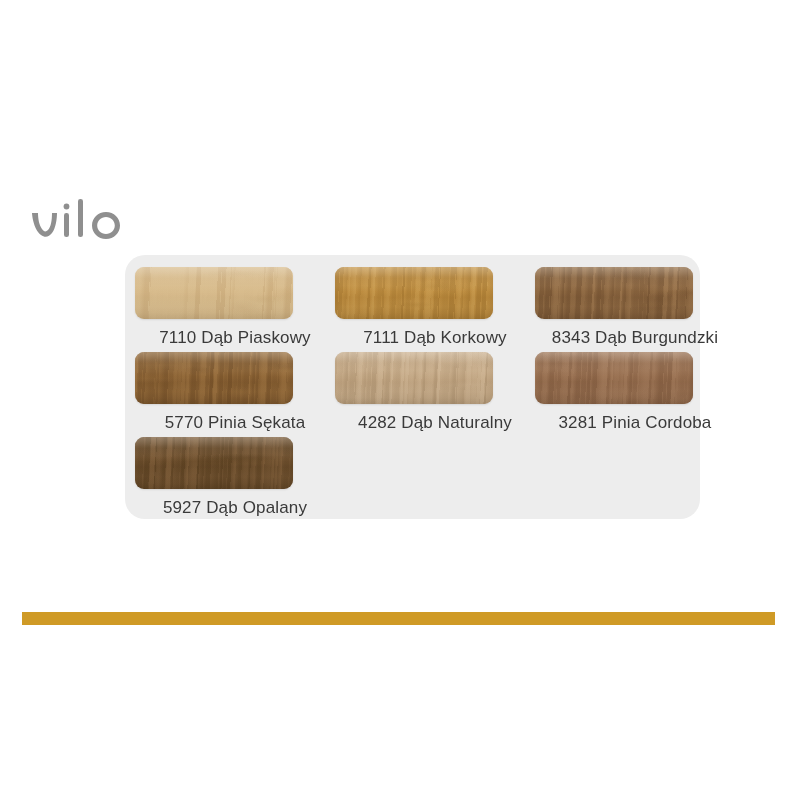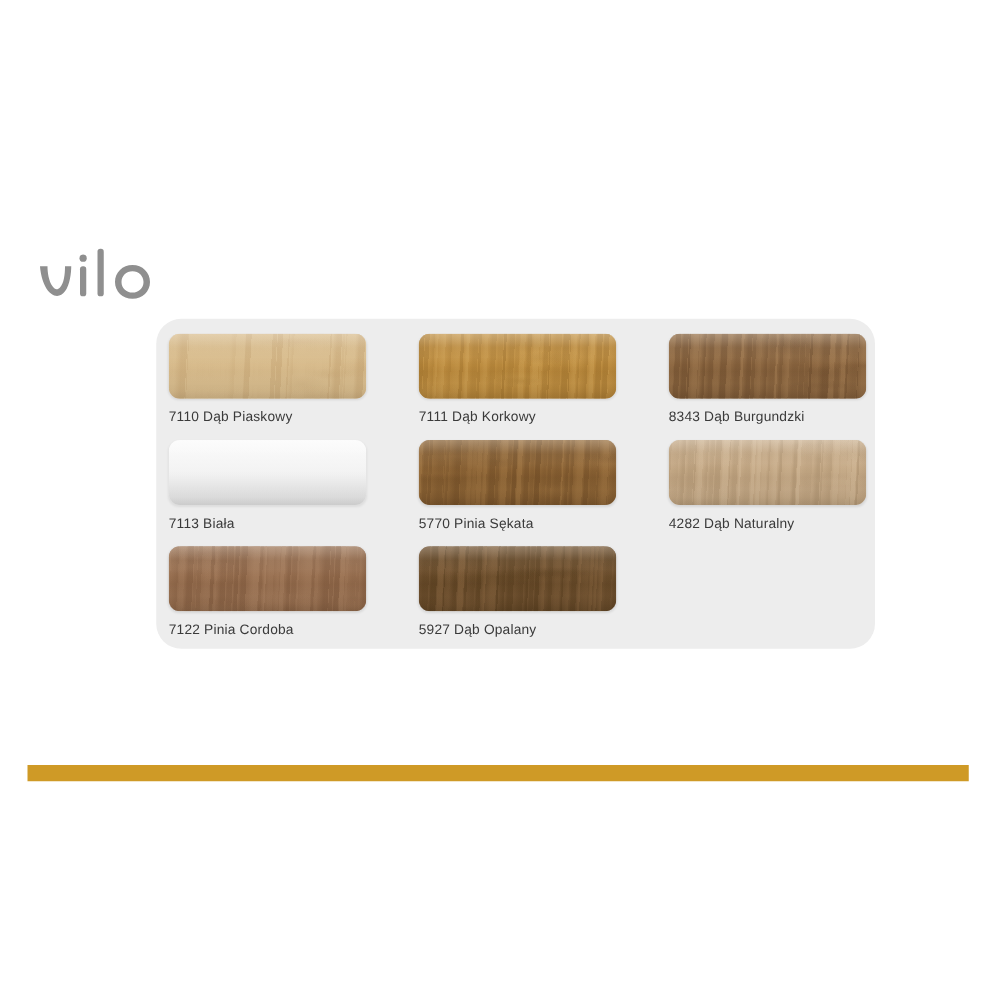--- a/index.html
+++ b/index.html
@@ -76,24 +76,25 @@
       rgba(255,255,255,0.00) 48%,
       rgba(0,0,0,0.05) 88%,
       rgba(0,0,0,0.10) 100%);
   }
   .swatch.white {
     box-shadow: 0 1px 2px rgba(0,0,0,0.07);
   }
 
   .label {
     margin-top: 9px;
-    font-size: 11px;
+    font-size: 17px;
     color: #3a3a3a;
     letter-spacing: 0.15px;
     white-space: nowrap;
+    text-align: center;
   }
 
   
   .gold-bar {
     position: absolute;
     left: 22px;
     top: 612px;
     width: 753px;
     height: 13px;
   }
@@ -142,27 +143,20 @@
     </div>
 
     <div class="cell">
       <div class="swatch">
         <div class="grain" style="background: radial-gradient(16.6% 22% at 60.5% 19.4%, rgba(107, 74, 43, 0.22) 0%, rgba(0, 0, 0, 0) 70%), radial-gradient(23.9% 18.6% at 59.9% 10.4%, rgba(107, 74, 43, 0.22) 0%, rgba(0, 0, 0, 0) 70%), radial-gradient(14.8% 21.3% at 79.1% 63%, rgba(107, 74, 43, 0.22) 0%, rgba(0, 0, 0, 0) 70%), radial-gradient(26.3% 11.6% at 78.1% 78.5%, rgba(107, 74, 43, 0.22) 0%, rgba(0, 0, 0, 0) 70%), radial-gradient(24.8% 18.2% at 69.5% 3.3%, rgba(163, 124, 82, 0.2) 0%, rgba(0, 0, 0, 0) 70%), radial-gradient(27.9% 11.7% at 98.8% 49.4%, rgba(107, 74, 43, 0.22) 0%, rgba(0, 0, 0, 0) 70%), radial-gradient(26.7% 17.8% at 83.1% 42.9%, rgba(163, 124, 82, 0.2) 0%, rgba(0, 0, 0, 0) 70%), linear-gradient(93deg, rgba(163, 124, 82, 0.176) 0.76%, rgba(163, 124, 82, 0.176) 3.2%, rgba(0, 0, 0, 0) 3.2%, rgba(0, 0, 0, 0) 3.55%, rgba(107, 74, 43, 0.396) 3.74%, rgba(107, 74, 43, 0.396) 6.21%, rgba(0, 0, 0, 0) 6.21%, rgba(0, 0, 0, 0) 6.56%, rgba(107, 74, 43, 0.47) 7.73%, rgba(107, 74, 43, 0.47) 9.96%, rgba(0, 0, 0, 0) 9.96%, rgba(0, 0, 0, 0) 10.31%, rgba(107, 74, 43, 0.5) 10.41%, rgba(107, 74, 43, 0.5) 11.22%, rgba(0, 0, 0, 0) 11.22%, rgba(0, 0, 0, 0) 11.57%, rgba(163, 124, 82, 0.396) 13.16%, rgba(163, 124, 82, 0.396) 15.25%, rgba(0, 0, 0, 0) 15.25%, rgba(0, 0, 0, 0) 15.6%, rgba(163, 124, 82, 0.25) 15.78%, rgba(163, 124, 82, 0.25) 16.41%, rgba(0, 0, 0, 0) 16.41%, rgba(0, 0, 0, 0) 16.76%, rgba(107, 74, 43, 0.435) 18.14%, rgba(107, 74, 43, 0.435) 18.89%, rgba(0, 0, 0, 0) 18.89%, rgba(0, 0, 0, 0) 19.24%, rgba(107, 74, 43, 0.408) 21.23%, rgba(107, 74, 43, 0.408) 22.95%, rgba(0, 0, 0, 0) 22.95%, rgba(0, 0, 0, 0) 23.3%, rgba(163, 124, 82, 0.17) 23.56%, rgba(163, 124, 82, 0.17) 25.85%, rgba(0, 0, 0, 0) 25.85%, rgba(0, 0, 0, 0) 26.2%, rgba(107, 74, 43, 0.443) 26.76%, rgba(107, 74, 43, 0.443) 29.55%, rgba(0, 0, 0, 0) 29.55%, rgba(0, 0, 0, 0) 29.9%, rgba(163, 124, 82, 0.216) 29.48%, rgba(163, 124, 82, 0.216) 31.91%, rgba(0, 0, 0, 0) 31.91%, rgba(0, 0, 0, 0) 32.26%, rgba(107, 74, 43, 0.318) 34.16%, rgba(107, 74, 43, 0.318) 36.32%, rgba(0, 0, 0, 0) 36.32%, rgba(0, 0, 0, 0) 36.67%, rgba(163, 124, 82, 0.498) 35.95%, rgba(163, 124, 82, 0.498) 37.84%, rgba(0, 0, 0, 0) 37.84%, rgba(0, 0, 0, 0) 38.19%, rgba(107, 74, 43, 0.475) 39.97%, rgba(107, 74, 43, 0.475) 41.79%, rgba(0, 0, 0, 0) 41.79%, rgba(0, 0, 0, 0) 42.14%, rgba(107, 74, 43, 0.345) 41.57%, rgba(107, 74, 43, 0.345) 43.83%, rgba(0, 0, 0, 0) 43.83%, rgba(0, 0, 0, 0) 44.18%, rgba(163, 124, 82, 0.23) 45.58%, rgba(163, 124, 82, 0.23) 46.78%, rgba(0, 0, 0, 0) 46.78%, rgba(0, 0, 0, 0) 47.13%, rgba(107, 74, 43, 0.35) 49.03%, rgba(107, 74, 43, 0.35) 49.79%, rgba(0, 0, 0, 0) 49.79%, rgba(0, 0, 0, 0) 50.14%, rgba(107, 74, 43, 0.19) 51.45%, rgba(107, 74, 43, 0.19) 53.62%, rgba(0, 0, 0, 0) 53.62%, rgba(0, 0, 0, 0) 53.97%, rgba(163, 124, 82, 0.533) 53.25%, rgba(163, 124, 82, 0.533) 54.93%, rgba(0, 0, 0, 0) 54.93%, rgba(0, 0, 0, 0) 55.28%, rgba(107, 74, 43, 0.325) 56.25%, rgba(107, 74, 43, 0.325) 57.44%, rgba(0, 0, 0, 0) 57.44%, rgba(0, 0, 0, 0) 57.79%, rgba(163, 124, 82, 0.41) 60.03%, rgba(163, 124, 82, 0.41) 60.77%, rgba(0, 0, 0, 0) 60.77%, rgba(0, 0, 0, 0) 61.12%, rgba(107, 74, 43, 0.22) 62.71%, rgba(107, 74, 43, 0.22) 65.43%, rgba(0, 0, 0, 0) 65.43%, rgba(0, 0, 0, 0) 65.78%, rgba(107, 74, 43, 0.282) 66.09%, rgba(107, 74, 43, 0.282) 68.33%, rgba(0, 0, 0, 0) 68.33%, rgba(0, 0, 0, 0) 68.68%, rgba(107, 74, 43, 0.204) 68.45%, rgba(107, 74, 43, 0.204) 70.57%, rgba(0, 0, 0, 0) 70.57%, rgba(0, 0, 0, 0) 70.92%, rgba(107, 74, 43, 0.506) 70.97%, rgba(107, 74, 43, 0.506) 72.11%, rgba(0, 0, 0, 0) 72.11%, rgba(0, 0, 0, 0) 72.46%, rgba(163, 124, 82, 0.15) 74.68%, rgba(163, 124, 82, 0.15) 75.41%, rgba(0, 0, 0, 0) 75.41%, rgba(0, 0, 0, 0) 75.76%, rgba(107, 74, 43, 0.447) 77.78%, rgba(107, 74, 43, 0.447) 80.57%, rgba(0, 0, 0, 0) 80.57%, rgba(0, 0, 0, 0) 80.92%, rgba(163, 124, 82, 0.467) 80.58%, rgba(163, 124, 82, 0.467) 83.24%, rgba(0, 0, 0, 0) 83.24%, rgba(0, 0, 0, 0) 83.59%, rgba(107, 74, 43, 0.227) 83.87%, rgba(107, 74, 43, 0.227) 85.89%, rgba(0, 0, 0, 0) 85.89%, rgba(0, 0, 0, 0) 86.24%, rgba(163, 124, 82, 0.498) 86.98%, rgba(163, 124, 82, 0.498) 88.78%, rgba(0, 0, 0, 0) 88.78%, rgba(0, 0, 0, 0) 89.13%, rgba(107, 74, 43, 0.34) 88.92%, rgba(107, 74, 43, 0.34) 90.03%, rgba(0, 0, 0, 0) 90.03%, rgba(0, 0, 0, 0) 90.38%, rgba(107, 74, 43, 0.18) 92.58%, rgba(107, 74, 43, 0.18) 94.57%, rgba(0, 0, 0, 0) 94.57%, rgba(0, 0, 0, 0) 94.92%, rgba(107, 74, 43, 0.408) 94.51%, rgba(107, 74, 43, 0.408) 95.31%, rgba(0, 0, 0, 0) 95.31%, rgba(0, 0, 0, 0) 95.66%, rgba(163, 124, 82, 0.314) 97.25%, rgba(163, 124, 82, 0.314) 99.52%, rgba(0, 0, 0, 0) 99.52%, rgba(0, 0, 0, 0) 99.87%), linear-gradient(rgba(163, 124, 82, 0.3) 0%, rgba(107, 74, 43, 0.1) 18%, rgba(163, 124, 82, 0.22) 36%, rgba(107, 74, 43, 0.16) 58%, rgba(163, 124, 82, 0.18) 76%, rgba(107, 74, 43, 0.22) 100%) rgb(139, 102, 64);"></div>
         <div class="sheen"></div>
       </div>
       <div class="label">8343 Dąb Burgundzki</div>
     </div>
 
-    <div class="cell">
-      <div class="swatch white">
-        <div class="grain" style="background: linear-gradient(rgb(251, 251, 251) 0%, rgb(242, 242, 242) 55%, rgb(226, 226, 226) 100%);"></div>
-        <div class="sheen"></div>
-      </div>
-      <div class="label">7113 Biała</div>
-    </div>
 
     <div class="cell">
       <div class="swatch">
         <div class="grain" style="background: radial-gradient(15.7% 16.1% at 67.9% 78.2%, rgba(165, 122, 70, 0.2) 0%, rgba(0, 0, 0, 0) 70%), radial-gradient(31.2% 21% at 98.7% 36.2%, rgba(165, 122, 70, 0.2) 0%, rgba(0, 0, 0, 0) 70%), radial-gradient(19% 21.5% at 33.1% 4.7%, rgba(106, 71, 34, 0.22) 0%, rgba(0, 0, 0, 0) 70%), radial-gradient(32.5% 13.6% at 18.3% 24.9%, rgba(165, 122, 70, 0.2) 0%, rgba(0, 0, 0, 0) 70%), radial-gradient(14.8% 11.8% at 40.1% 34.9%, rgba(106, 71, 34, 0.22) 0%, rgba(0, 0, 0, 0) 70%), radial-gradient(39.2% 13.8% at 6.9% 51.3%, rgba(165, 122, 70, 0.2) 0%, rgba(0, 0, 0, 0) 70%), radial-gradient(18% 12.6% at 98.6% 28.9%, rgba(106, 71, 34, 0.22) 0%, rgba(0, 0, 0, 0) 70%), linear-gradient(93deg, rgba(165, 122, 70, 0.447) 0.06%, rgba(165, 122, 70, 0.447) 2.25%, rgba(0, 0, 0, 0) 2.25%, rgba(0, 0, 0, 0) 2.6%, rgba(106, 71, 34, 0.282) 3.38%, rgba(106, 71, 34, 0.282) 5.26%, rgba(0, 0, 0, 0) 5.26%, rgba(0, 0, 0, 0) 5.61%, rgba(106, 71, 34, 0.33) 5.89%, rgba(106, 71, 34, 0.33) 7.23%, rgba(0, 0, 0, 0) 7.23%, rgba(0, 0, 0, 0) 7.58%, rgba(106, 71, 34, 0.275) 10.6%, rgba(106, 71, 34, 0.275) 12.99%, rgba(0, 0, 0, 0) 12.99%, rgba(0, 0, 0, 0) 13.34%, rgba(106, 71, 34, 0.243) 12.25%, rgba(106, 71, 34, 0.243) 13.71%, rgba(0, 0, 0, 0) 13.71%, rgba(0, 0, 0, 0) 14.06%, rgba(106, 71, 34, 0.267) 14.71%, rgba(106, 71, 34, 0.267) 15.63%, rgba(0, 0, 0, 0) 15.63%, rgba(0, 0, 0, 0) 15.98%, rgba(106, 71, 34, 0.467) 19.48%, rgba(106, 71, 34, 0.467) 21.42%, rgba(0, 0, 0, 0) 21.42%, rgba(0, 0, 0, 0) 21.77%, rgba(106, 71, 34, 0.184) 21.86%, rgba(106, 71, 34, 0.184) 24.58%, rgba(0, 0, 0, 0) 24.58%, rgba(0, 0, 0, 0) 24.93%, rgba(165, 122, 70, 0.21) 25.37%, rgba(165, 122, 70, 0.21) 27.02%, rgba(0, 0, 0, 0) 27.02%, rgba(0, 0, 0, 0) 27.37%, rgba(165, 122, 70, 0.16) 28.08%, rgba(165, 122, 70, 0.16) 29.55%, rgba(0, 0, 0, 0) 29.55%, rgba(0, 0, 0, 0) 29.9%, rgba(165, 122, 70, 0.318) 29.89%, rgba(165, 122, 70, 0.318) 32.08%, rgba(0, 0, 0, 0) 32.08%, rgba(0, 0, 0, 0) 32.43%, rgba(165, 122, 70, 0.353) 33.34%, rgba(165, 122, 70, 0.353) 34.62%, rgba(0, 0, 0, 0) 34.62%, rgba(0, 0, 0, 0) 34.97%, rgba(106, 71, 34, 0.424) 36.35%, rgba(106, 71, 34, 0.424) 38.87%, rgba(0, 0, 0, 0) 38.87%, rgba(0, 0, 0, 0) 39.22%, rgba(106, 71, 34, 0.263) 39.02%, rgba(106, 71, 34, 0.263) 40.76%, rgba(0, 0, 0, 0) 40.76%, rgba(0, 0, 0, 0) 41.11%, rgba(165, 122, 70, 0.357) 42.09%, rgba(165, 122, 70, 0.357) 44.66%, rgba(0, 0, 0, 0) 44.66%, rgba(0, 0, 0, 0) 45.01%, rgba(106, 71, 34, 0.204) 44.31%, rgba(106, 71, 34, 0.204) 46.81%, rgba(0, 0, 0, 0) 46.81%, rgba(0, 0, 0, 0) 47.16%, rgba(106, 71, 34, 0.48) 47.69%, rgba(106, 71, 34, 0.48) 49.4%, rgba(0, 0, 0, 0) 49.4%, rgba(0, 0, 0, 0) 49.75%, rgba(165, 122, 70, 0.443) 50.05%, rgba(165, 122, 70, 0.443) 52.06%, rgba(0, 0, 0, 0) 52.06%, rgba(0, 0, 0, 0) 52.41%, rgba(106, 71, 34, 0.376) 53.79%, rgba(106, 71, 34, 0.376) 55.71%, rgba(0, 0, 0, 0) 55.71%, rgba(0, 0, 0, 0) 56.06%, rgba(106, 71, 34, 0.16) 56.82%, rgba(106, 71, 34, 0.16) 58.13%, rgba(0, 0, 0, 0) 58.13%, rgba(0, 0, 0, 0) 58.48%, rgba(106, 71, 34, 0.5) 58.91%, rgba(106, 71, 34, 0.5) 61.22%, rgba(0, 0, 0, 0) 61.22%, rgba(0, 0, 0, 0) 61.57%, rgba(106, 71, 34, 0.173) 63.08%, rgba(106, 71, 34, 0.173) 64.26%, rgba(0, 0, 0, 0) 64.26%, rgba(0, 0, 0, 0) 64.61%, rgba(106, 71, 34, 0.267) 65.26%, rgba(106, 71, 34, 0.267) 66.84%, rgba(0, 0, 0, 0) 66.84%, rgba(0, 0, 0, 0) 67.19%, rgba(106, 71, 34, 0.27) 69.11%, rgba(106, 71, 34, 0.27) 71.66%, rgba(0, 0, 0, 0) 71.66%, rgba(0, 0, 0, 0) 72.01%, rgba(165, 122, 70, 0.404) 71.69%, rgba(165, 122, 70, 0.404) 72.62%, rgba(0, 0, 0, 0) 72.62%, rgba(0, 0, 0, 0) 72.97%, rgba(106, 71, 34, 0.35) 74.25%, rgba(106, 71, 34, 0.35) 75.39%, rgba(0, 0, 0, 0) 75.39%, rgba(0, 0, 0, 0) 75.74%, rgba(106, 71, 34, 0.35) 76.69%, rgba(106, 71, 34, 0.35) 77.71%, rgba(0, 0, 0, 0) 77.71%, rgba(0, 0, 0, 0) 78.06%, rgba(165, 122, 70, 0.376) 80.03%, rgba(165, 122, 70, 0.376) 82.5%, rgba(0, 0, 0, 0) 82.5%, rgba(0, 0, 0, 0) 82.85%, rgba(106, 71, 34, 0.376) 83.45%, rgba(106, 71, 34, 0.376) 85.5%, rgba(0, 0, 0, 0) 85.5%, rgba(0, 0, 0, 0) 85.85%, rgba(106, 71, 34, 0.176) 86.7%, rgba(106, 71, 34, 0.176) 89.31%, rgba(0, 0, 0, 0) 89.31%, rgba(0, 0, 0, 0) 89.66%, rgba(106, 71, 34, 0.227) 89.63%, rgba(106, 71, 34, 0.227) 90.47%, rgba(0, 0, 0, 0) 90.47%, rgba(0, 0, 0, 0) 90.82%, rgba(165, 122, 70, 0.404) 92.71%, rgba(165, 122, 70, 0.404) 94.91%, rgba(0, 0, 0, 0) 94.91%, rgba(0, 0, 0, 0) 95.26%, rgba(165, 122, 70, 0.18) 94.37%, rgba(165, 122, 70, 0.18) 95.87%, rgba(0, 0, 0, 0) 95.87%, rgba(0, 0, 0, 0) 96.22%, rgba(106, 71, 34, 0.184) 97.94%, rgba(106, 71, 34, 0.184) 99.79%, rgba(0, 0, 0, 0) 99.79%, rgba(0, 0, 0, 0) 100.14%), linear-gradient(rgba(165, 122, 70, 0.3) 0%, rgba(106, 71, 34, 0.1) 18%, rgba(165, 122, 70, 0.22) 36%, rgba(106, 71, 34, 0.16) 58%, rgba(165, 122, 70, 0.18) 76%, rgba(106, 71, 34, 0.22) 100%) rgb(138, 98, 52);"></div>
         <div class="sheen"></div>
       </div>
       <div class="label">5770 Pinia Sękata</div>
     </div>
 
     <div class="cell">
@@ -171,21 +165,21 @@
         <div class="sheen"></div>
       </div>
       <div class="label">4282 Dąb Naturalny</div>
     </div>
 
     <div class="cell">
       <div class="swatch">
         <div class="grain" style="background: radial-gradient(38.8% 15% at 22.4% 96.4%, rgba(169, 129, 97, 0.2) 0%, rgba(0, 0, 0, 0) 70%), radial-gradient(37.6% 14.2% at 12.9% 31.4%, rgba(169, 129, 97, 0.2) 0%, rgba(0, 0, 0, 0) 70%), radial-gradient(34.8% 20.1% at 53.3% 82.7%, rgba(169, 129, 97, 0.2) 0%, rgba(0, 0, 0, 0) 70%), radial-gradient(39.4% 11.6% at 23.9% 9.9%, rgba(124, 86, 58, 0.22) 0%, rgba(0, 0, 0, 0) 70%), radial-gradient(15.6% 16.6% at 92.2% 91.7%, rgba(169, 129, 97, 0.2) 0%, rgba(0, 0, 0, 0) 70%), radial-gradient(25.2% 23.9% at 15.5% 5.4%, rgba(169, 129, 97, 0.2) 0%, rgba(0, 0, 0, 0) 70%), radial-gradient(19.7% 17.3% at 25.3% 45%, rgba(169, 129, 97, 0.2) 0%, rgba(0, 0, 0, 0) 70%), linear-gradient(93deg, rgba(169, 129, 97, 0.29) 0.07%, rgba(169, 129, 97, 0.29) 1.51%, rgba(0, 0, 0, 0) 1.51%, rgba(0, 0, 0, 0) 1.86%, rgba(124, 86, 58, 0.267) 4.61%, rgba(124, 86, 58, 0.267) 5.31%, rgba(0, 0, 0, 0) 5.31%, rgba(0, 0, 0, 0) 5.66%, rgba(169, 129, 97, 0.216) 6.41%, rgba(169, 129, 97, 0.216) 8.45%, rgba(0, 0, 0, 0) 8.45%, rgba(0, 0, 0, 0) 8.8%, rgba(124, 86, 58, 0.45) 10.21%, rgba(124, 86, 58, 0.45) 12.79%, rgba(0, 0, 0, 0) 12.79%, rgba(0, 0, 0, 0) 13.14%, rgba(124, 86, 58, 0.173) 13.36%, rgba(124, 86, 58, 0.173) 14.58%, rgba(0, 0, 0, 0) 14.58%, rgba(0, 0, 0, 0) 14.93%, rgba(124, 86, 58, 0.3) 14.72%, rgba(124, 86, 58, 0.3) 17.03%, rgba(0, 0, 0, 0) 17.03%, rgba(0, 0, 0, 0) 17.38%, rgba(169, 129, 97, 0.192) 19.2%, rgba(169, 129, 97, 0.192) 21.29%, rgba(0, 0, 0, 0) 21.29%, rgba(0, 0, 0, 0) 21.64%, rgba(124, 86, 58, 0.48) 21.36%, rgba(124, 86, 58, 0.48) 23.27%, rgba(0, 0, 0, 0) 23.27%, rgba(0, 0, 0, 0) 23.62%, rgba(169, 129, 97, 0.196) 23.98%, rgba(169, 129, 97, 0.196) 24.67%, rgba(0, 0, 0, 0) 24.67%, rgba(0, 0, 0, 0) 25.02%, rgba(124, 86, 58, 0.475) 26.92%, rgba(124, 86, 58, 0.475) 29.18%, rgba(0, 0, 0, 0) 29.18%, rgba(0, 0, 0, 0) 29.53%, rgba(124, 86, 58, 0.396) 30.08%, rgba(124, 86, 58, 0.396) 32.71%, rgba(0, 0, 0, 0) 32.71%, rgba(0, 0, 0, 0) 33.06%, rgba(124, 86, 58, 0.5) 33.73%, rgba(124, 86, 58, 0.5) 35.46%, rgba(0, 0, 0, 0) 35.46%, rgba(0, 0, 0, 0) 35.81%, rgba(124, 86, 58, 0.463) 37.15%, rgba(124, 86, 58, 0.463) 39.45%, rgba(0, 0, 0, 0) 39.45%, rgba(0, 0, 0, 0) 39.8%, rgba(124, 86, 58, 0.22) 38.39%, rgba(124, 86, 58, 0.22) 39.73%, rgba(0, 0, 0, 0) 39.73%, rgba(0, 0, 0, 0) 40.08%, rgba(169, 129, 97, 0.486) 43.09%, rgba(169, 129, 97, 0.486) 45.6%, rgba(0, 0, 0, 0) 45.6%, rgba(0, 0, 0, 0) 45.95%, rgba(124, 86, 58, 0.23) 45.4%, rgba(124, 86, 58, 0.23) 47.27%, rgba(0, 0, 0, 0) 47.27%, rgba(0, 0, 0, 0) 47.62%, rgba(169, 129, 97, 0.494) 48.62%, rgba(169, 129, 97, 0.494) 49.14%, rgba(0, 0, 0, 0) 49.14%, rgba(0, 0, 0, 0) 49.49%, rgba(169, 129, 97, 0.23) 50.64%, rgba(169, 129, 97, 0.23) 52.9%, rgba(0, 0, 0, 0) 52.9%, rgba(0, 0, 0, 0) 53.25%, rgba(169, 129, 97, 0.247) 54.91%, rgba(169, 129, 97, 0.247) 55.79%, rgba(0, 0, 0, 0) 55.79%, rgba(0, 0, 0, 0) 56.14%, rgba(169, 129, 97, 0.42) 56.5%, rgba(169, 129, 97, 0.42) 58.34%, rgba(0, 0, 0, 0) 58.34%, rgba(0, 0, 0, 0) 58.69%, rgba(124, 86, 58, 0.43) 60.18%, rgba(124, 86, 58, 0.43) 61.34%, rgba(0, 0, 0, 0) 61.34%, rgba(0, 0, 0, 0) 61.69%, rgba(124, 86, 58, 0.263) 62.3%, rgba(124, 86, 58, 0.263) 64.46%, rgba(0, 0, 0, 0) 64.46%, rgba(0, 0, 0, 0) 64.81%, rgba(169, 129, 97, 0.27) 64.85%, rgba(169, 129, 97, 0.27) 65.47%, rgba(0, 0, 0, 0) 65.47%, rgba(0, 0, 0, 0) 65.82%, rgba(169, 129, 97, 0.325) 69.33%, rgba(169, 129, 97, 0.325) 71.79%, rgba(0, 0, 0, 0) 71.79%, rgba(0, 0, 0, 0) 72.14%, rgba(124, 86, 58, 0.28) 71.2%, rgba(124, 86, 58, 0.28) 73.37%, rgba(0, 0, 0, 0) 73.37%, rgba(0, 0, 0, 0) 73.72%, rgba(169, 129, 97, 0.192) 73.69%, rgba(169, 129, 97, 0.192) 75.27%, rgba(0, 0, 0, 0) 75.27%, rgba(0, 0, 0, 0) 75.62%, rgba(124, 86, 58, 0.514) 78.46%, rgba(124, 86, 58, 0.514) 80.64%, rgba(0, 0, 0, 0) 80.64%, rgba(0, 0, 0, 0) 80.99%, rgba(124, 86, 58, 0.39) 80.69%, rgba(124, 86, 58, 0.39) 82.81%, rgba(0, 0, 0, 0) 82.81%, rgba(0, 0, 0, 0) 83.16%, rgba(124, 86, 58, 0.48) 83.55%, rgba(124, 86, 58, 0.48) 85.83%, rgba(0, 0, 0, 0) 85.83%, rgba(0, 0, 0, 0) 86.18%, rgba(169, 129, 97, 0.37) 85.63%, rgba(169, 129, 97, 0.37) 88.25%, rgba(0, 0, 0, 0) 88.25%, rgba(0, 0, 0, 0) 88.6%, rgba(169, 129, 97, 0.22) 88.81%, rgba(169, 129, 97, 0.22) 89.92%, rgba(0, 0, 0, 0) 89.92%, rgba(0, 0, 0, 0) 90.27%, rgba(124, 86, 58, 0.17) 92.31%, rgba(124, 86, 58, 0.17) 93.88%, rgba(0, 0, 0, 0) 93.88%, rgba(0, 0, 0, 0) 94.23%, rgba(124, 86, 58, 0.16) 94.28%, rgba(124, 86, 58, 0.16) 95.65%, rgba(0, 0, 0, 0) 95.65%, rgba(0, 0, 0, 0) 96%, rgba(124, 86, 58, 0.463) 98.27%, rgba(124, 86, 58, 0.463) 99.6%, rgba(0, 0, 0, 0) 99.6%, rgba(0, 0, 0, 0) 99.95%), linear-gradient(rgba(169, 129, 97, 0.3) 0%, rgba(124, 86, 58, 0.1) 18%, rgba(169, 129, 97, 0.22) 36%, rgba(124, 86, 58, 0.16) 58%, rgba(169, 129, 97, 0.18) 76%, rgba(124, 86, 58, 0.22) 100%) rgb(150, 110, 79);"></div>
         <div class="sheen"></div>
       </div>
-      <div class="label">7122 Pinia Cordoba</div>
+      <div class="label">3281 Pinia Cordoba</div>
     </div>
 
     <div class="cell">
       <div class="swatch">
         <div class="grain" style="background: radial-gradient(39.4% 22.6% at 39.6% 46.6%, rgba(80, 55, 24, 0.22) 0%, rgba(0, 0, 0, 0) 70%), radial-gradient(18.4% 23% at 33.8% 0.1%, rgba(134, 99, 61, 0.2) 0%, rgba(0, 0, 0, 0) 70%), radial-gradient(37.9% 14.6% at 63.5% 42.2%, rgba(80, 55, 24, 0.22) 0%, rgba(0, 0, 0, 0) 70%), radial-gradient(32% 25.3% at 23% 91.6%, rgba(134, 99, 61, 0.2) 0%, rgba(0, 0, 0, 0) 70%), radial-gradient(29.6% 24.5% at 18.4% 36.2%, rgba(134, 99, 61, 0.2) 0%, rgba(0, 0, 0, 0) 70%), radial-gradient(18.1% 26.1% at 96.3% 15.6%, rgba(80, 55, 24, 0.22) 0%, rgba(0, 0, 0, 0) 70%), radial-gradient(38% 11.8% at 71% 39.4%, rgba(80, 55, 24, 0.22) 0%, rgba(0, 0, 0, 0) 70%), linear-gradient(93deg, rgba(80, 55, 24, 0.39) 0.06%, rgba(80, 55, 24, 0.39) 0.56%, rgba(0, 0, 0, 0) 0.56%, rgba(0, 0, 0, 0) 0.91%, rgba(80, 55, 24, 0.28) 3.19%, rgba(80, 55, 24, 0.28) 5.86%, rgba(0, 0, 0, 0) 5.86%, rgba(0, 0, 0, 0) 6.21%, rgba(80, 55, 24, 0.43) 7.13%, rgba(80, 55, 24, 0.43) 9.86%, rgba(0, 0, 0, 0) 9.86%, rgba(0, 0, 0, 0) 10.21%, rgba(134, 99, 61, 0.408) 10.5%, rgba(134, 99, 61, 0.408) 13.05%, rgba(0, 0, 0, 0) 13.05%, rgba(0, 0, 0, 0) 13.4%, rgba(80, 55, 24, 0.427) 12.43%, rgba(80, 55, 24, 0.427) 13.88%, rgba(0, 0, 0, 0) 13.88%, rgba(0, 0, 0, 0) 14.23%, rgba(134, 99, 61, 0.145) 15.09%, rgba(134, 99, 61, 0.145) 16.43%, rgba(0, 0, 0, 0) 16.43%, rgba(0, 0, 0, 0) 16.78%, rgba(80, 55, 24, 0.384) 18.54%, rgba(80, 55, 24, 0.384) 19.98%, rgba(0, 0, 0, 0) 19.98%, rgba(0, 0, 0, 0) 20.33%, rgba(134, 99, 61, 0.514) 20.71%, rgba(134, 99, 61, 0.514) 23.36%, rgba(0, 0, 0, 0) 23.36%, rgba(0, 0, 0, 0) 23.71%, rgba(80, 55, 24, 0.333) 23.87%, rgba(80, 55, 24, 0.333) 24.97%, rgba(0, 0, 0, 0) 24.97%, rgba(0, 0, 0, 0) 25.32%, rgba(80, 55, 24, 0.19) 27.81%, rgba(80, 55, 24, 0.19) 28.83%, rgba(0, 0, 0, 0) 28.83%, rgba(0, 0, 0, 0) 29.18%, rgba(80, 55, 24, 0.43) 30.06%, rgba(80, 55, 24, 0.43) 31.84%, rgba(0, 0, 0, 0) 31.84%, rgba(0, 0, 0, 0) 32.19%, rgba(134, 99, 61, 0.514) 33.58%, rgba(134, 99, 61, 0.514) 34.22%, rgba(0, 0, 0, 0) 34.22%, rgba(0, 0, 0, 0) 34.57%, rgba(134, 99, 61, 0.427) 37.06%, rgba(134, 99, 61, 0.427) 39.48%, rgba(0, 0, 0, 0) 39.48%, rgba(0, 0, 0, 0) 39.83%, rgba(80, 55, 24, 0.4) 38.25%, rgba(80, 55, 24, 0.4) 40.71%, rgba(0, 0, 0, 0) 40.71%, rgba(0, 0, 0, 0) 41.06%, rgba(80, 55, 24, 0.33) 43.14%, rgba(80, 55, 24, 0.33) 43.88%, rgba(0, 0, 0, 0) 43.88%, rgba(0, 0, 0, 0) 44.23%, rgba(80, 55, 24, 0.37) 45.64%, rgba(80, 55, 24, 0.37) 48.18%, rgba(0, 0, 0, 0) 48.18%, rgba(0, 0, 0, 0) 48.53%, rgba(134, 99, 61, 0.325) 47.68%, rgba(134, 99, 61, 0.325) 48.34%, rgba(0, 0, 0, 0) 48.34%, rgba(0, 0, 0, 0) 48.69%, rgba(80, 55, 24, 0.294) 51.84%, rgba(80, 55, 24, 0.294) 53.12%, rgba(0, 0, 0, 0) 53.12%, rgba(0, 0, 0, 0) 53.47%, rgba(80, 55, 24, 0.427) 54.69%, rgba(80, 55, 24, 0.427) 55.48%, rgba(0, 0, 0, 0) 55.48%, rgba(0, 0, 0, 0) 55.83%, rgba(80, 55, 24, 0.286) 56.32%, rgba(80, 55, 24, 0.286) 58.26%, rgba(0, 0, 0, 0) 58.26%, rgba(0, 0, 0, 0) 58.61%, rgba(80, 55, 24, 0.424) 59.04%, rgba(80, 55, 24, 0.424) 60.88%, rgba(0, 0, 0, 0) 60.88%, rgba(0, 0, 0, 0) 61.23%, rgba(134, 99, 61, 0.39) 62.75%, rgba(134, 99, 61, 0.39) 63.72%, rgba(0, 0, 0, 0) 63.72%, rgba(0, 0, 0, 0) 64.07%, rgba(80, 55, 24, 0.306) 65.95%, rgba(80, 55, 24, 0.306) 67.34%, rgba(0, 0, 0, 0) 67.34%, rgba(0, 0, 0, 0) 67.69%, rgba(134, 99, 61, 0.216) 69.21%, rgba(134, 99, 61, 0.216) 71.22%, rgba(0, 0, 0, 0) 71.22%, rgba(0, 0, 0, 0) 71.57%, rgba(80, 55, 24, 0.353) 72.29%, rgba(80, 55, 24, 0.353) 72.88%, rgba(0, 0, 0, 0) 72.88%, rgba(0, 0, 0, 0) 73.23%, rgba(134, 99, 61, 0.275) 75.15%, rgba(134, 99, 61, 0.275) 75.93%, rgba(0, 0, 0, 0) 75.93%, rgba(0, 0, 0, 0) 76.28%, rgba(80, 55, 24, 0.31) 77.22%, rgba(80, 55, 24, 0.31) 79.5%, rgba(0, 0, 0, 0) 79.5%, rgba(0, 0, 0, 0) 79.85%, rgba(134, 99, 61, 0.46) 80.72%, rgba(134, 99, 61, 0.46) 81.46%, rgba(0, 0, 0, 0) 81.46%, rgba(0, 0, 0, 0) 81.81%, rgba(134, 99, 61, 0.16) 84.24%, rgba(134, 99, 61, 0.16) 85.27%, rgba(0, 0, 0, 0) 85.27%, rgba(0, 0, 0, 0) 85.62%, rgba(134, 99, 61, 0.384) 86.31%, rgba(134, 99, 61, 0.384) 87.51%, rgba(0, 0, 0, 0) 87.51%, rgba(0, 0, 0, 0) 87.86%, rgba(134, 99, 61, 0.384) 88.72%, rgba(134, 99, 61, 0.384) 89.6%, rgba(0, 0, 0, 0) 89.6%, rgba(0, 0, 0, 0) 89.95%, rgba(134, 99, 61, 0.49) 91.82%, rgba(134, 99, 61, 0.49) 92.4%, rgba(0, 0, 0, 0) 92.4%, rgba(0, 0, 0, 0) 92.75%, rgba(80, 55, 24, 0.184) 94.25%, rgba(80, 55, 24, 0.184) 96.8%, rgba(0, 0, 0, 0) 96.8%, rgba(0, 0, 0, 0) 97.15%, rgba(80, 55, 24, 0.26) 98.19%, rgba(80, 55, 24, 0.26) 100.33%, rgba(0, 0, 0, 0) 100.33%, rgba(0, 0, 0, 0) 100.68%), linear-gradient(rgba(134, 99, 61, 0.3) 0%, rgba(80, 55, 24, 0.1) 18%, rgba(134, 99, 61, 0.22) 36%, rgba(80, 55, 24, 0.16) 58%, rgba(134, 99, 61, 0.18) 76%, rgba(80, 55, 24, 0.22) 100%) rgb(109, 79, 46);"></div>
         <div class="sheen"></div>
       </div>
       <div class="label">5927 Dąb Opalany</div>
     </div>
 

